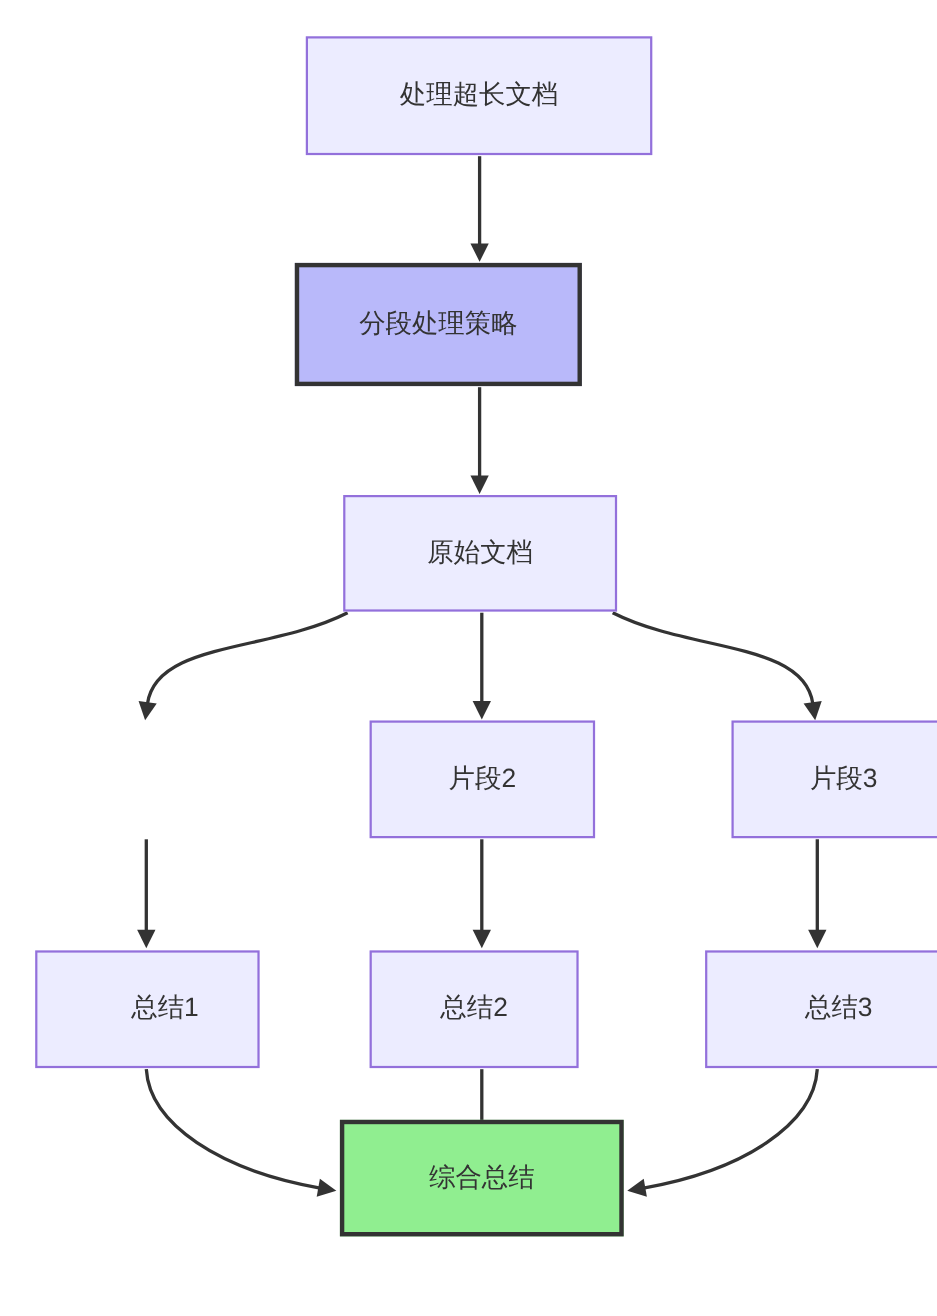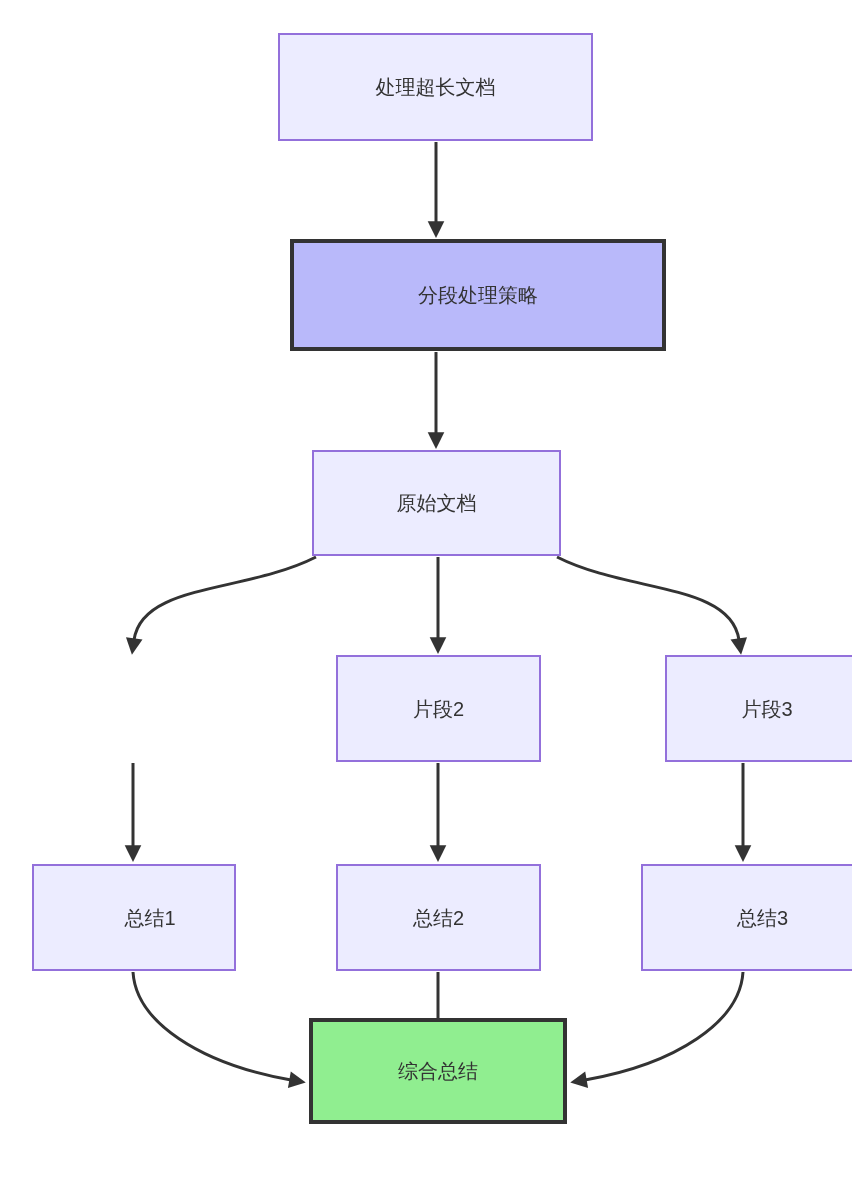--- a/index.html
+++ b/index.html
@@ -34,21 +34,21 @@
   }
   .arrowhead { fill: var(--edge); }
   .node {
     position: absolute;
     display: flex;
     align-items: center;
     justify-content: center;
     background: var(--node-fill);
     border: 2px solid var(--node-border);
     color: var(--text);
-    font-size: 20px;
+    font-size: 24px;
     line-height: 1.2;
     text-align: right;
     white-space: nowrap;
   }
   .node.highlight {
     background: var(--highlight-fill);
     border: 4px solid var(--strong-border);
   }
   .node.final {
     background: var(--final-fill);
@@ -80,42 +80,42 @@
 
     <path class="edge" d="M133,972 C136,1022 200,1064 291,1080" marker-end="url(#arrow)"></path>
     <path class="edge" d="M438,972 L438,1054" marker-end="url(#arrow)"></path>
     <path class="edge" d="M743,972 C740,1022 676,1064 585,1080" marker-end="url(#arrow)"></path>
   </svg>
 
   <div class="node" style="left:278px; top:33px; width:315px; height:108px;">
     <span>处理超长文档</span>
   </div>
 
-  <div class="node highlight" style="left:290px; top:239px; width:376px; height:112px;">
+  <div class="node highlight" style="left:268px; top:239px; width:261px; height:112px;">
     <span>分段处理策略</span>
   </div>
 
   <div class="node" style="left:312px; top:450px; width:249px; height:106px;">
     <span>原始文档</span>
   </div>
 
 
   <div class="node" style="left:336px; top:655px; width:205px; height:107px;">
     <span>片段2</span>
   </div>
 
   <div class="node" style="left:665px; top:655px; width:204px; height:107px;">
     <span>片段3</span>
   </div>
 
   <div class="node" style="left:32px; top:864px; width:204px; height:107px;padding-left:32px;">
     <span>总结1</span>
   </div>
 
-  <div class="node" style="left:336px; top:864px; width:205px; height:107px;">
+  <div class="node" style="left:336px; top:864px; width:190px; height:107px;">
     <span>总结2</span>
   </div>
 
   <div class="node" style="left:641px; top:864px; width:243px; height:107px;">
     <span>总结3</span>
   </div>
 
   <div class="node final" style="left:309px; top:1018px; width:258px; height:106px;">
     <span>综合总结</span>
   </div>

